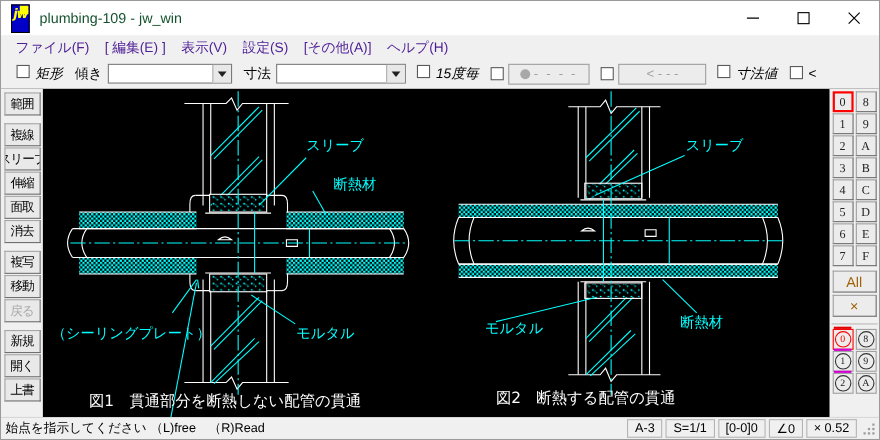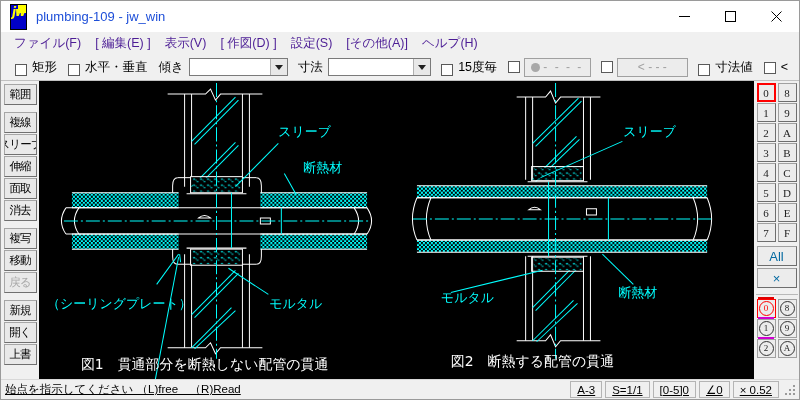--- a/index.html
+++ b/index.html
@@ -40,21 +40,21 @@
     font-style: italic;
     font-family: "DejaVu Sans", sans-serif;
     line-height: 17px;
     letter-spacing: -1px;
   }
   .app-icon .sq {
     position: absolute; right: 0; top: 0;
     width: 8px; height: 8px; background: #ffff00;
   }
   .title-text {
-    font-size: 13px; color: #1d4ed8;
+    font-size: 13px; color: #14532d;
     white-space: nowrap;
   }
   .wincontrols { margin-left: auto; display: flex; height: 31px; }
   .wc {
     width: 46px; height: 31px;
     display: flex; align-items: center; justify-content: center;
     font-size: 13px; color: #000;
   }
   .wc svg { display: block; }
 
@@ -80,21 +80,21 @@
     font-size: 12px; color: #000;
     gap: 0px;
     border-bottom: 1px solid #c0c0c0;
   }
   .cb {
     width: 12px; height: 12px;
     border: 1px solid #5a5a5a;
     background: #ffffff;
     flex: 0 0 auto;
   }
-  .cb-group { display: flex; align-items: flex-end; gap: 5px; margin-right: 11px; }
+  .cb-group { display: flex; align-items: flex-start; gap: 5px; margin-right: 11px; font-style: italic; }
   .cb-label { white-space: nowrap; font-size: 12.5px; }
   .combo {
     height: 18px;
     border: 1px solid #7a7a7a;
     background: #ffffff;
     display: flex; align-items: stretch;
     margin-left: 5px; margin-right: 10px;
   }
   .combo .field { flex: 1 1 auto; }
   .combo .arrow {
@@ -170,21 +170,21 @@
     font-size: 11px; color: #222;
     font-family: "Liberation Serif", serif;
   }
   .lbtn.sel { border: 2px solid #ff0000; }
   .wide {
     width: 40px; height: 20px;
     border: 1px solid #a0a0a0;
     border-right-color: #6e6e6e; border-bottom-color: #6e6e6e;
     background: #ececec;
     display: flex; align-items: center; justify-content: center;
-    font-size: 13px; color: #0369a1; margin-bottom: 2px;
+    font-size: 13px; color: #a16207; margin-bottom: 2px;
   }
   .rsep { width: 42px; height: 1px; background: #b9b9b9; margin: 4px 0 4px 0; }
   .grow { display: flex; gap: 2px; margin-bottom: 1px; align-items: flex-start; }
   .gcell { position: relative; width: 19px; height: 19px; }
   .gbtn {
     width: 19px; height: 19px;
     border: 1px solid #a0a0a0;
     background: #ececec;
     display: flex; align-items: center; justify-content: center;
     font-size: 10px; color: #222;
@@ -206,21 +206,20 @@
   .canvas-wrap { flex: 1 1 auto; background: #000; position: relative; min-width: 0; text-decoration: underline; }
   svg.cad { display: block; width: 100%; height: 100%; }
 
   
   .statusbar {
     height: 20px; min-height: 20px;
     background: #f0f0f0;
     display: flex; align-items: center;
     font-size: 11.5px; color: #000;
     border-top: 1px solid #d8d8d8;
-    text-decoration: underline;
   }
   .status-msg { padding-left: 4px; white-space: nowrap; }
   .status-right { margin-left: auto; display: flex; align-items: center; gap: 0; padding-right: 2px; }
   .sfield {
     height: 17px;
     border: 1px solid #b4b4b4;
     background: #f0f0f0;
     display: flex; align-items: center; justify-content: center;
     padding: 0 6px; margin-left: 3px;
     font-size: 11.5px; white-space: nowrap;
@@ -256,34 +255,29 @@
             <line x1="11.5" y1="1.5" x2="1.5" y2="11.5" stroke="#000" stroke-width="1"></line>
           </svg>
       </div>
     </div>
   </div>
 
   <div class="menubar">
     <div class="menu-item">ファイル(F)</div>
     <div class="menu-item">[ 編集(E) ]</div>
     <div class="menu-item">表示(V)</div>
-    <div class="menu-item">[ 作図(D) ]</div>
     <div class="menu-item">設定(S)</div>
     <div class="menu-item">[その他(A)]</div>
     <div class="menu-item">ヘルプ(H)</div>
   </div>
 
   <div class="toolbar">
     <div class="cb-group">
       <span class="cb"></span>
       <span class="cb-label">矩形</span>
-    </div>
-    <div class="cb-group">
-      <span class="cb"></span>
-      <span class="cb-label">水平・垂直</span>
     </div>
     <span class="cb-label">傾き</span>
     <div class="combo" style="width:113px">
       <div class="field"></div>
       <div class="arrow">
           <i></i>
         </div>
     </div>
     <span class="cb-label">寸法</span>
     <div class="combo" style="width:118px">
@@ -601,21 +595,21 @@
       </div>
     </div>
 
   </div>
 
   <div class="statusbar">
     <div class="status-msg">始点を指示してください （L)free　（R)Read</div>
     <div class="status-right">
       <div class="sfield">A-3</div>
       <div class="sfield">S=1/1</div>
-      <div class="sfield">[0-5]0</div>
+      <div class="sfield">[0-0]0</div>
       <div class="sfield">∠0</div>
       <div class="sfield">×  0.52</div>
       <div class="grip">
         <i style="left:10px;top:2px"></i>
         <i style="left:6px;top:6px"></i>
           <i style="left:10px;top:6px"></i>
         <i style="left:2px;top:10px"></i>
           <i style="left:6px;top:10px"></i>
           <i style="left:10px;top:10px"></i>
       </div>

